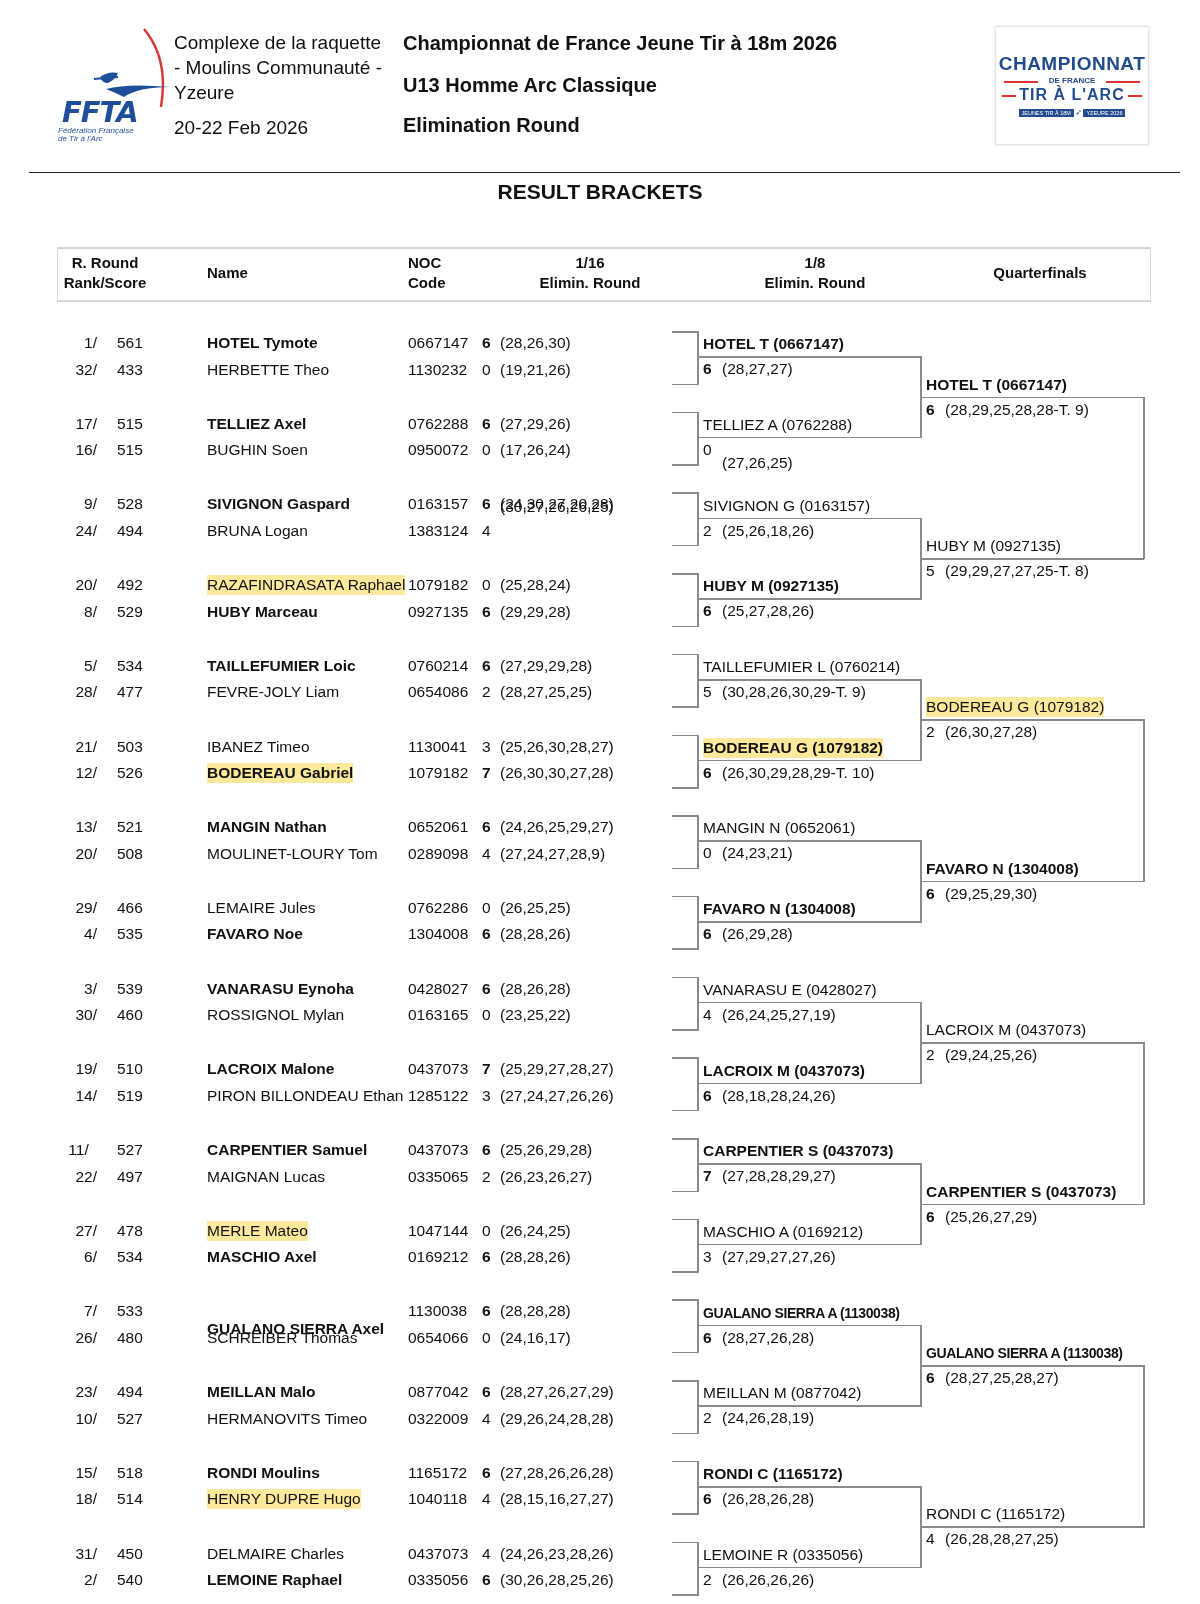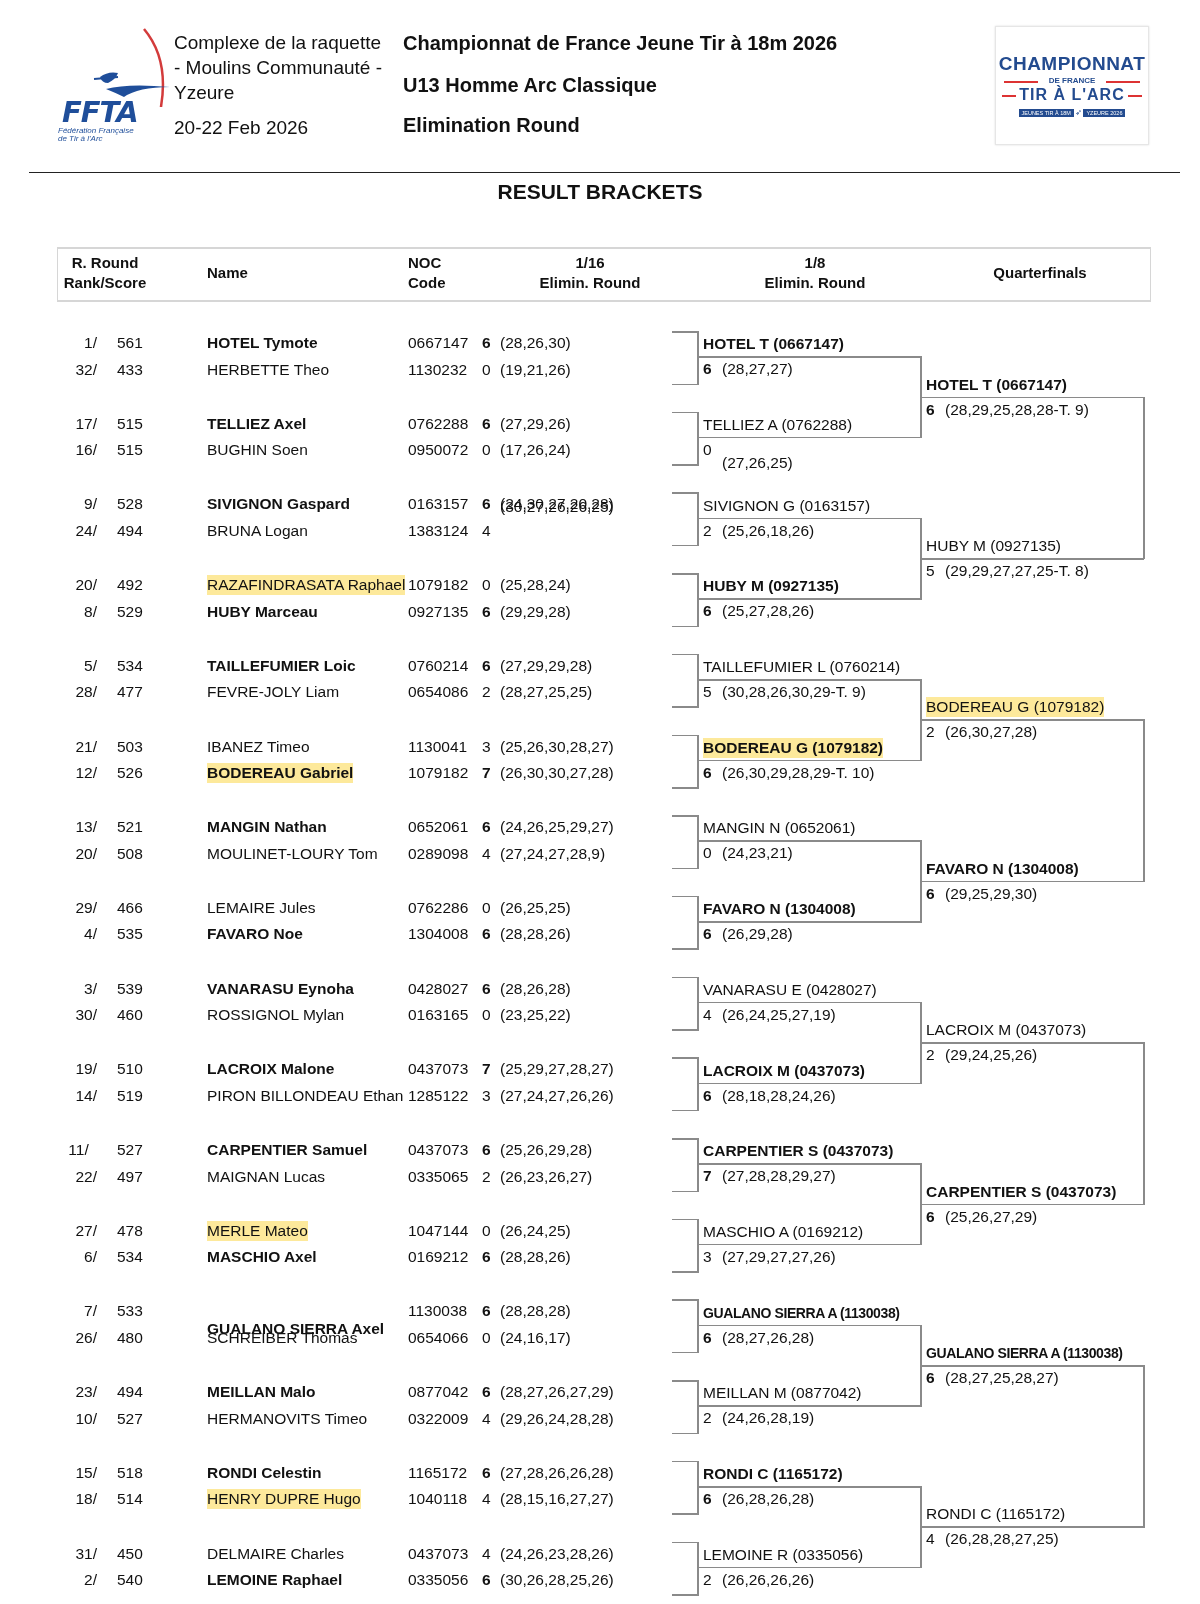--- a/index.html
+++ b/index.html
@@ -261,21 +261,21 @@
     <div class="abs cell bold" style="left:482px;top:1382.1000000000001px;">6</div>
     <div class="abs cell" style="left:500px;top:1382.1000000000001px;">(28,27,26,27,29)</div>
     <div class="abs cell" style="left:60px;top:1408.6000000000001px;width:37px;text-align:right;">10/</div>
     <div class="abs cell" style="left:117px;top:1408.6000000000001px;">527</div>
     <div class="abs cell" style="left:207px;top:1408.6000000000001px;">HERMANOVITS Timeo</div>
     <div class="abs cell" style="left:408px;top:1408.6000000000001px;">0322009</div>
     <div class="abs cell" style="left:482px;top:1408.6000000000001px;">4</div>
     <div class="abs cell" style="left:500px;top:1408.6000000000001px;">(29,26,24,28,28)</div>
     <div class="abs cell" style="left:60px;top:1462.8px;width:37px;text-align:right;">15/</div>
     <div class="abs cell" style="left:117px;top:1462.8px;">518</div>
-    <div class="abs cell bold" style="left:207px;top:1462.8px;">RONDI Celestin</div>
+    <div class="abs cell bold" style="left:207px;top:1462.8px;">RONDI Moulins</div>
     <div class="abs cell" style="left:408px;top:1462.8px;">1165172</div>
     <div class="abs cell bold" style="left:482px;top:1462.8px;">6</div>
     <div class="abs cell" style="left:500px;top:1462.8px;">(27,28,26,26,28)</div>
     <div class="abs cell" style="left:60px;top:1489.3px;width:37px;text-align:right;">18/</div>
     <div class="abs cell" style="left:117px;top:1489.3px;">514</div>
     <div class="abs cell hl" style="left: 207px; top: 1489.3px; background: rgb(253, 233, 155);">HENRY DUPRE Hugo</div>
     <div class="abs cell" style="left:408px;top:1489.3px;">1040118</div>
     <div class="abs cell" style="left:482px;top:1489.3px;">4</div>
     <div class="abs cell" style="left:500px;top:1489.3px;">(28,15,16,27,27)</div>
     <div class="abs cell" style="left:60px;top:1543.5px;width:37px;text-align:right;">31/</div>

